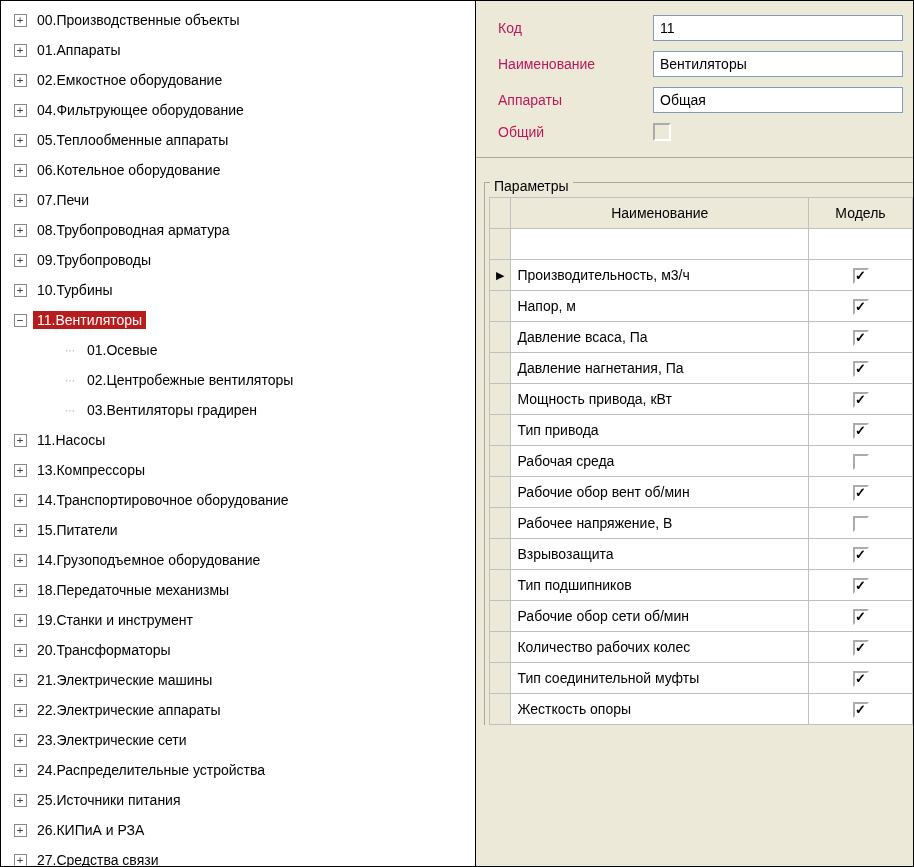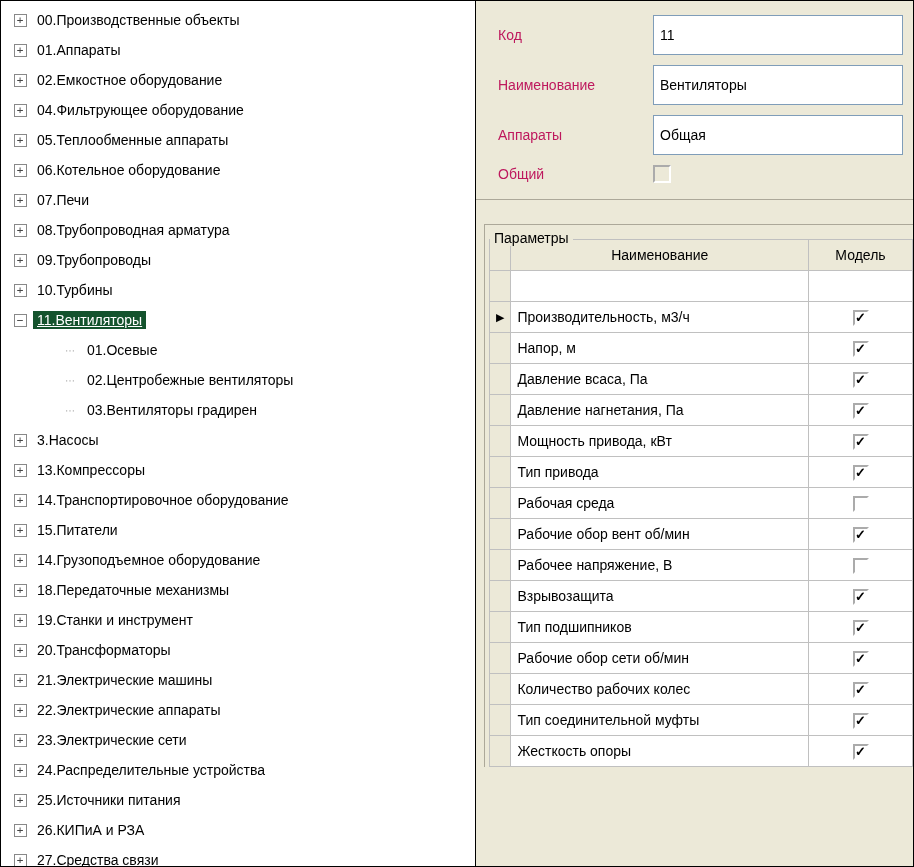--- a/index.html
+++ b/index.html
@@ -46,23 +46,22 @@
     text-align: center;
     font-family: monospace;
     color: #444;
     cursor: pointer;
   }
   .tree-label {
     padding: 1px 4px;
     cursor: default;
   }
   .tree-label.selected {
-    background: #14532d;
+    background: #b91c1c;
     color: #fff;
-    text-decoration: underline;
   }
   .child-node { padding-left: 50px; }
   .child-node .tree-connector { color:#aaa; font-size:10px; }
   
   .right-panel {
     flex: 1;
     height: 100%;
     background: #ece9d8;
     display: flex;
     flex-direction: column;
@@ -75,41 +74,41 @@
     display: flex;
     align-items: center;
     margin-bottom: 10px;
   }
   .form-row label {
     width: 155px;
     color: #be185d;
   }
   .text-input {
     flex: 1;
-    height: 40px;
+    height: 26px;
     border: 1px solid #7f9db9;
     background: #fff;
     padding: 2px 6px;
     font-family: inherit;
     font-size: inherit;
   }
   .checkbox {
     width: 18px; height: 18px;
     border: 2px inset #fff;
     background: #ece9d8;
   }
   
   .params-group {
     margin: 6px 0 0 8px;
     padding-top: 2px;
     position: relative;
   }
   .group-caption {
     position: relative;
-    top: 22px;
+    top: 12px;
     left: 6px;
     background: #ece9d8;
     padding: 0 4px;
     display:inline-block;
     z-index:2;
   }
   .group-box {
     border: 1px solid #aca899;
     border-right: none;
     border-bottom: none;
@@ -229,21 +228,21 @@
       <span class="tree-label">02.Центробежные вентиляторы</span>
     </div>
     <div class="tree-node child-node">
       <span class="tree-connector">⋯</span>
       <span class="tree-label">03.Вентиляторы градирен</span>
     </div>
     <div class="tree-node">
       <span class="tree-connector">
         <span class="expander">+</span>
       </span>
-      <span class="tree-label">3.Насосы</span>
+      <span class="tree-label">11.Насосы</span>
     </div>
     <div class="tree-node">
       <span class="tree-connector">
         <span class="expander">+</span>
       </span>
       <span class="tree-label">13.Компрессоры</span>
     </div>
     <div class="tree-node">
       <span class="tree-connector">
         <span class="expander">+</span>

